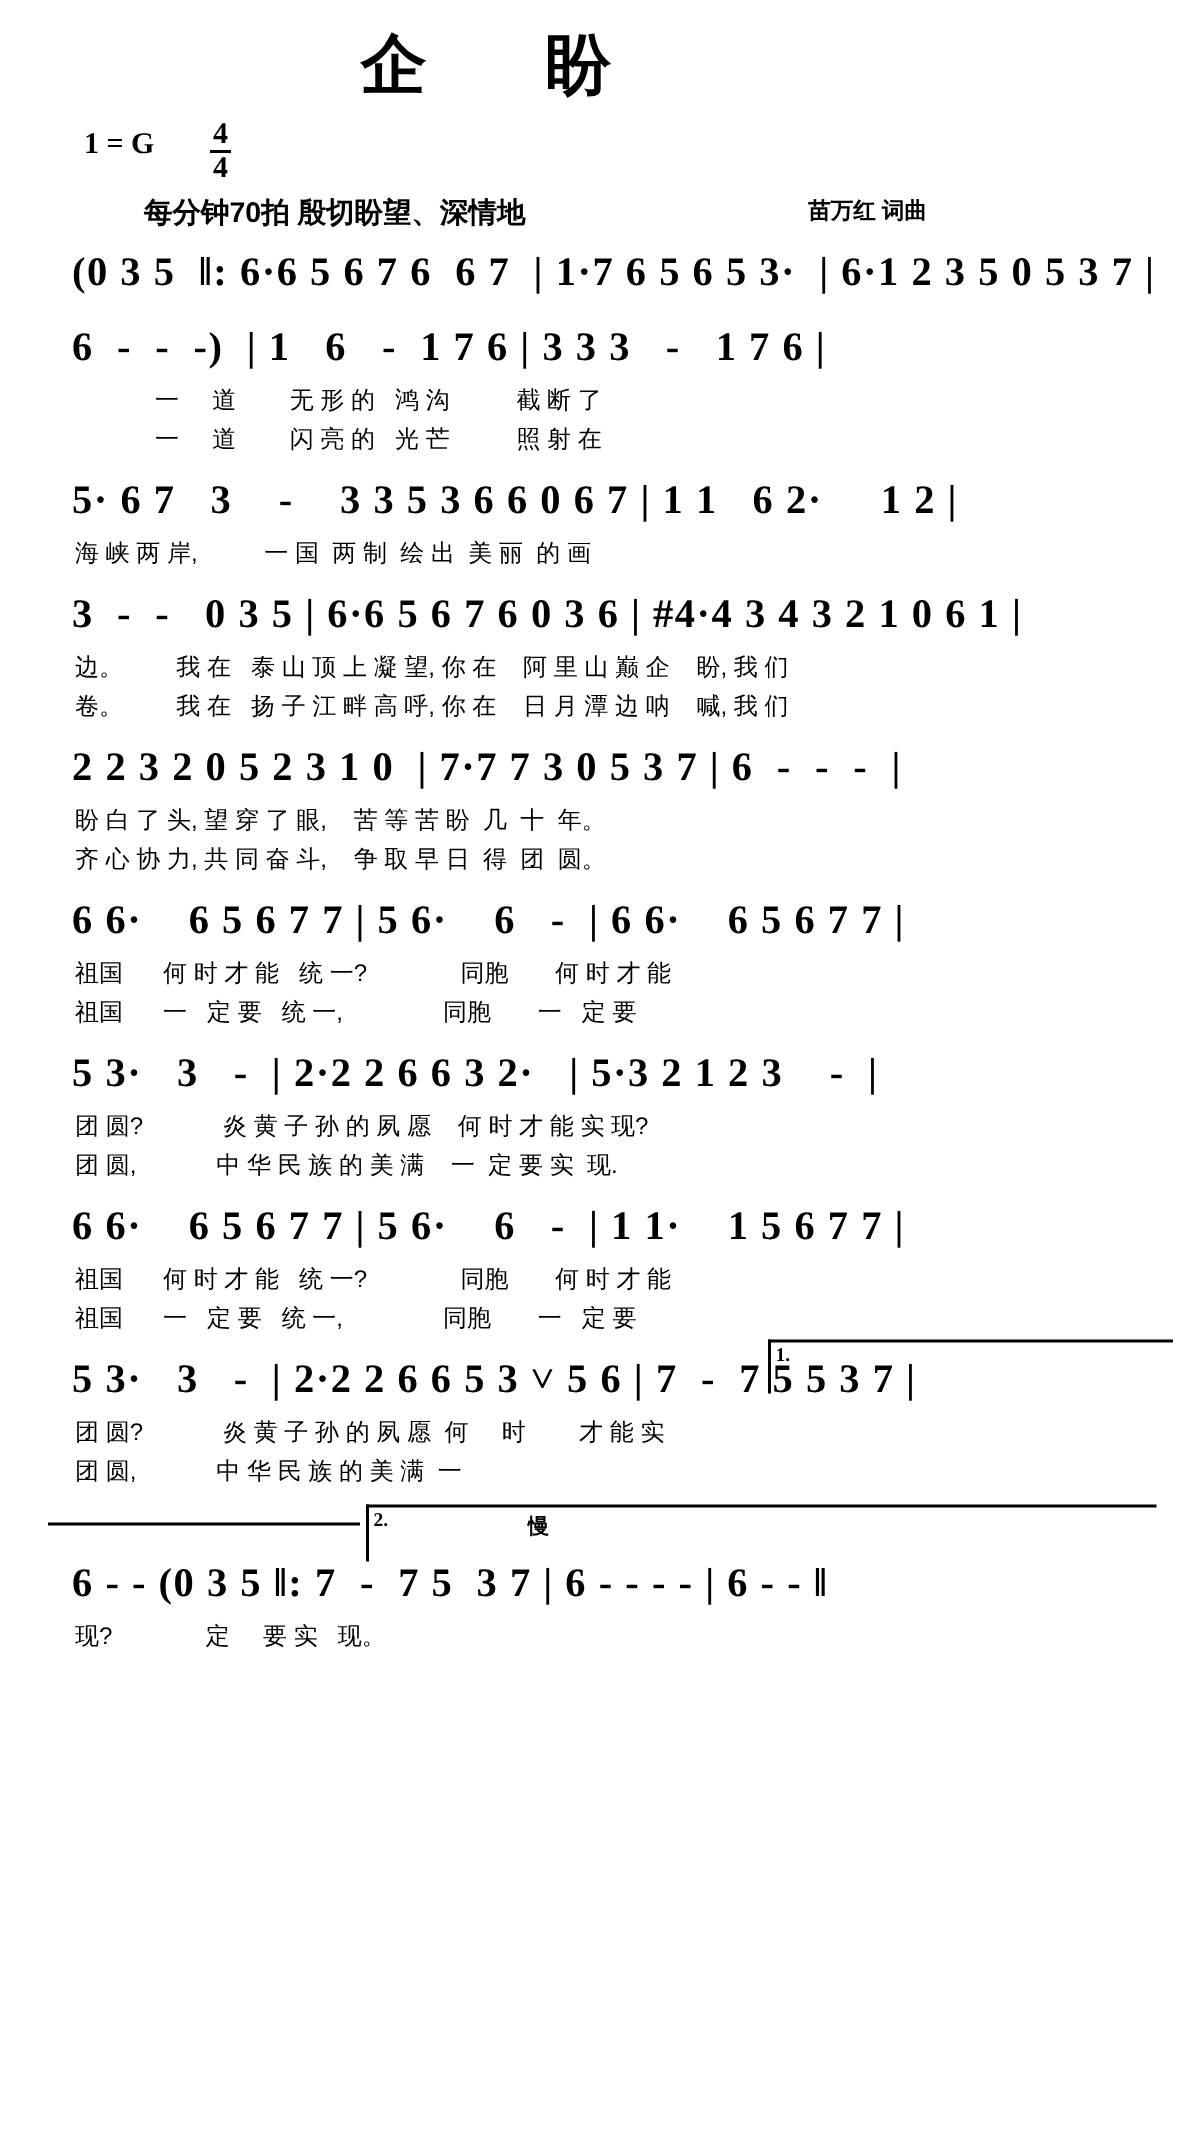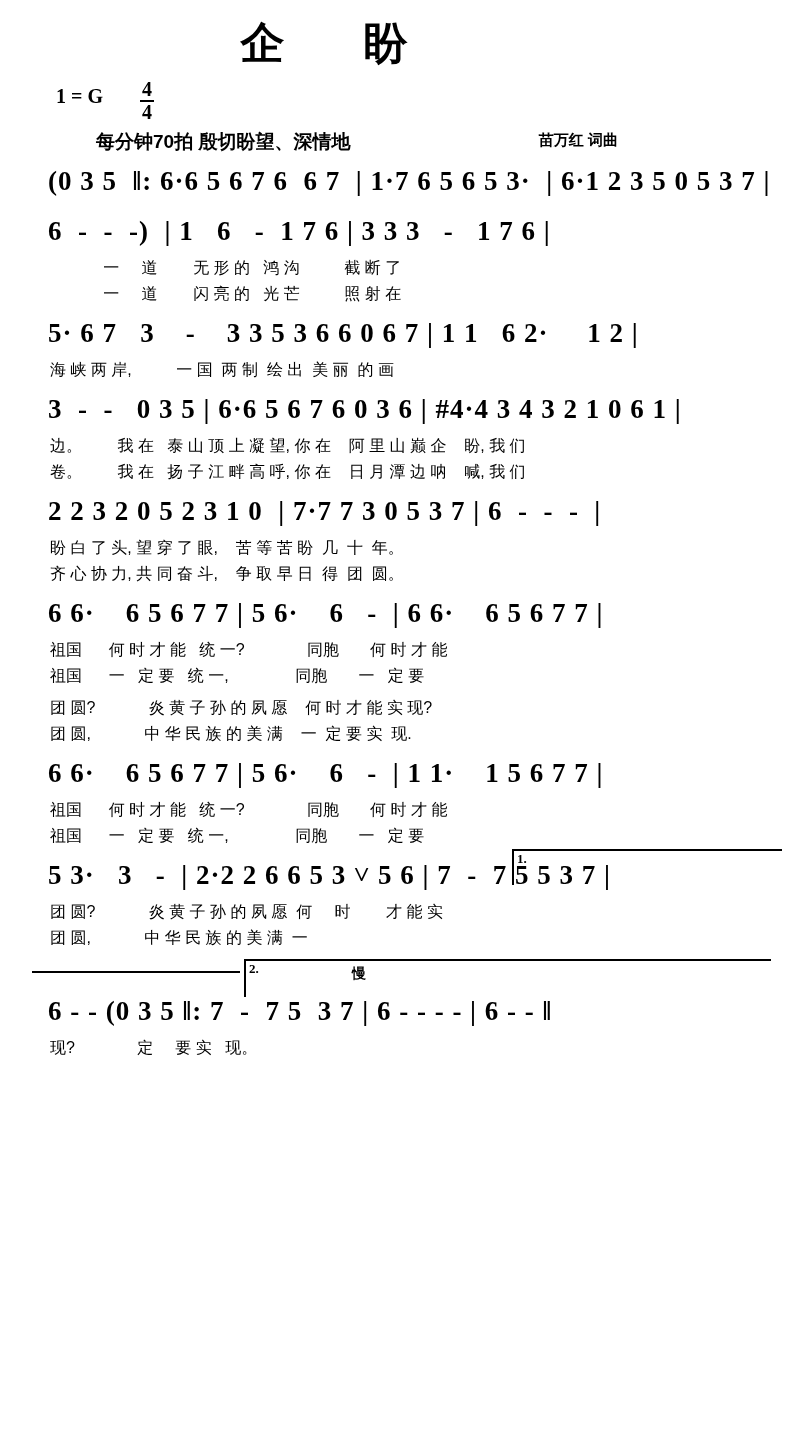--- a/index.html
+++ b/index.html
@@ -165,20 +165,21 @@
     <div class="lyricline">齐 心 协 力, 共 同 奋 斗,    争 取 早 日  得  团  圆。</div>
   </div>
 
   <div class="system">
     <div class="notes">6 6·    6 5 6 7 7 | 5 6·    6   -  | 6 6·    6 5 6 7 7 |</div>
     <div class="lyricline">祖国      何 时 才 能   统 一?              同胞       何 时 才 能</div>
     <div class="lyricline">祖国      一   定 要   统 一,               同胞       一   定 要</div>
   </div>
 
   <div class="system">
+    <div class="notes">5 3·   3   -  | 2·2 2 6 6 3 2·   | 5·3 2 1 2 3    -  |</div>
     <div class="lyricline">团 圆?            炎 黄 子 孙 的 夙 愿    何 时 才 能 实 现?</div>
     <div class="lyricline">团 圆,            中 华 民 族 的 美 满    一  定 要 实  现.</div>
   </div>
 
   <div class="system">
     <div class="notes">6 6·    6 5 6 7 7 | 5 6·    6   -  | 1 1·    1 5 6 7 7 |</div>
     <div class="lyricline">祖国      何 时 才 能   统 一?              同胞       何 时 才 能</div>
     <div class="lyricline">祖国      一   定 要   统 一,               同胞       一   定 要</div>
   </div>
 

